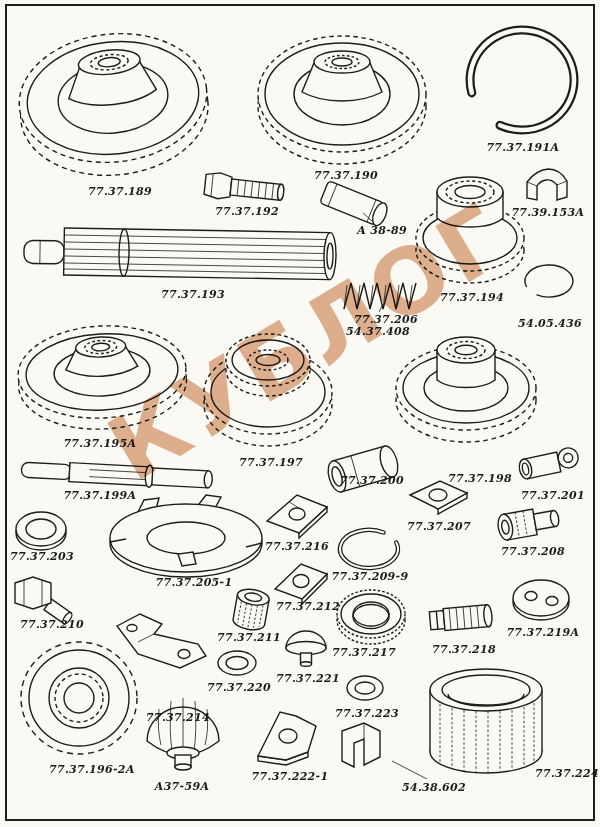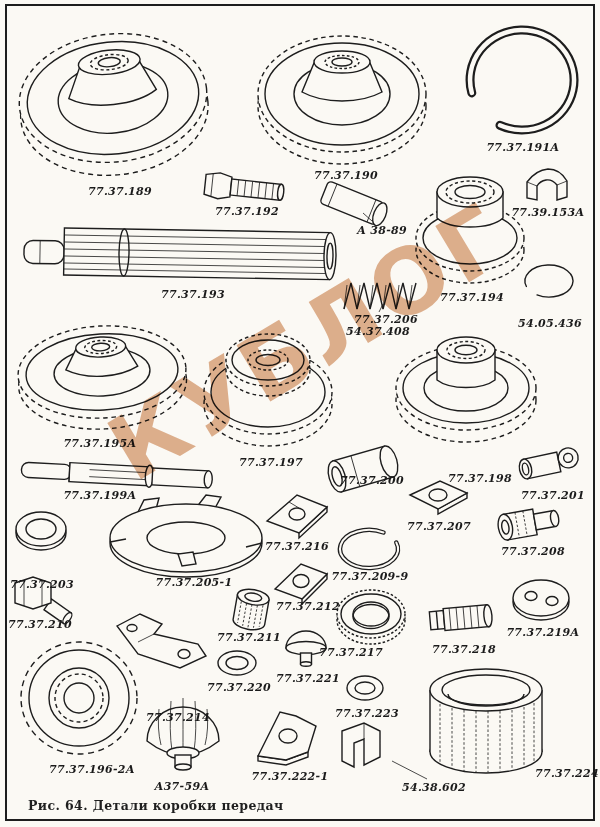--- a/index.html
+++ b/index.html
@@ -390,37 +390,36 @@
     <div class="lbl" style="left:378px;top:325px">54.37.408</div>
     <div class="lbl" style="left:550px;top:317px">54.05.436</div>
     <div class="lbl" style="left:100px;top:437px">77.37.195А</div>
     <div class="lbl" style="left:271px;top:456px">77.37.197</div>
     <div class="lbl" style="left:480px;top:472px">77.37.198</div>
     <div class="lbl" style="left:100px;top:489px">77.37.199А</div>
     <div class="lbl" style="left:372px;top:474px">77.37.200</div>
     <div class="lbl" style="left:553px;top:489px">77.37.201</div>
     <div class="lbl" style="left:439px;top:520px">77.37.207</div>
     <div class="lbl" style="left:533px;top:545px">77.37.208</div>
-    <div class="lbl" style="left:42px;top:578px">77.37.203</div>
+    <div class="lbl" style="left:42px;top:550px">77.37.203</div>
     <div class="lbl" style="left:194px;top:576px">77.37.205-1</div>
     <div class="lbl" style="left:297px;top:540px">77.37.216</div>
     <div class="lbl" style="left:370px;top:570px">77.37.209-9</div>
-    <div class="lbl" style="left:40px;top:618px">77.37.210</div>
+    <div class="lbl" style="left:52px;top:618px">77.37.210</div>
     <div class="lbl" style="left:249px;top:631px">77.37.211</div>
     <div class="lbl" style="left:308px;top:600px">77.37.212</div>
-    <div class="lbl" style="left:351px;top:646px">77.37.217</div>
+    <div class="lbl" style="left:364px;top:646px">77.37.217</div>
     <div class="lbl" style="left:464px;top:643px">77.37.218</div>
     <div class="lbl" style="left:543px;top:626px">77.37.219А</div>
     <div class="lbl" style="left:92px;top:763px">77.37.196-2А</div>
     <div class="lbl" style="left:178px;top:711px">77.37.214</div>
     <div class="lbl" style="left:239px;top:681px">77.37.220</div>
     <div class="lbl" style="left:308px;top:672px">77.37.221</div>
     <div class="lbl" style="left:367px;top:707px">77.37.223</div>
     <div class="lbl" style="left:182px;top:780px">А37-59А</div>
     <div class="lbl" style="left:290px;top:770px">77.37.222-1</div>
     <div class="lbl" style="left:434px;top:781px">54.38.602</div>
     <div class="lbl" style="left:567px;top:767px">77.37.224</div>
   </div>
 
   <div class="watermark">КУБЛОГ</div>
 
-  <div class="caption">Рис. 64. Детали коробки передач</div>
 </div>
 
 </body></html>

